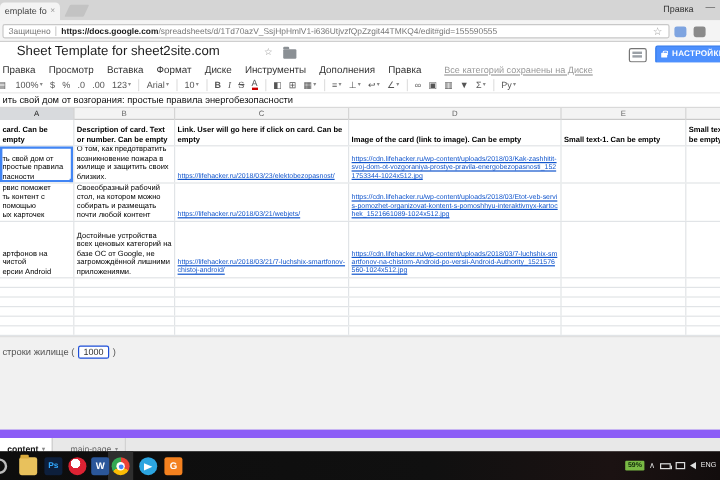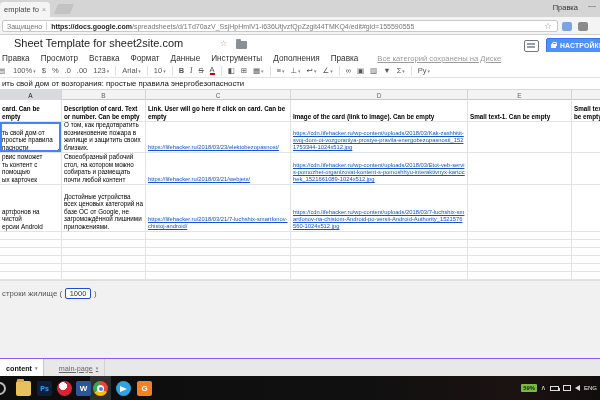--- a/index.html
+++ b/index.html
@@ -74,21 +74,21 @@
   .cell.sel{box-shadow:inset 0 0 0 2px #4285f4;}
   .cell.sel:after{content:"";position:absolute;right:0;bottom:0;width:3px;height:3px;background:#4285f4;}
 
   
   .graybottom{position:absolute;left:0;top:280px;width:600px;height:78px;background:#f1f1f1;border-top:1px solid #e0e0e0;}
   .addrows{position:absolute;left:2px;top:7px;display:flex;align-items:center;gap:3px;font-size:7.8px;color:#555;}
   .rowsinput{width:26px;height:11px;background:#fff;border:1px solid #1d4ed8;border-radius:2px;font-size:7.5px;color:#333;
              display:flex;align-items:center;justify-content:center;}
 
   
-  .sheettabs{position:absolute;left:0;top:358px;width:600px;height:18px;background:#e8e8e8;border-top:1px solid #8b5cf6;}
+  .sheettabs{position:absolute;left:0;top:358px;width:600px;height:18px;background:#e8e8e8;border-top:7px solid #8b5cf6;}
   .stab{position:absolute;top:0;height:18px;display:flex;align-items:center;justify-content:center;gap:3px;padding:0 6px;font-size:7.2px;color:#666;border-right:1px solid #d2d2d2;}
   .stab .dd{font-size:5px;color:#888;}
   .stab.active{background:#fff;color:#111;font-weight:bold;border-right:1px solid #c6c6c6;}
 
   
   .taskbar{position:absolute;left:0;top:376px;width:600px;height:24px;
            background:linear-gradient(90deg,#0d0d0d 0%,#101010 60%,#1b1212 85%,#120d0d 100%);}
   .tapp{position:absolute;top:5px;width:15px;height:15px;border-radius:2px;}
   .apphl{position:absolute;left:90px;top:0;width:21px;height:24px;background:#2e2e2e;}
   .app-partial{left:-7px;top:6px;width:13px;height:13px;border:2px solid #bbb;border-radius:50%;background:transparent;}
@@ -147,21 +147,21 @@
       <span class="lock"></span>
       <span>НАСТРОЙКИ ДОСТУПА</span>
     </div>
   </div>
 
   <div class="menurow" id="menurow">
       <span class="menuitem">Правка</span>
       <span class="menuitem">Просмотр</span>
       <span class="menuitem">Вставка</span>
       <span class="menuitem">Формат</span>
-      <span class="menuitem">Данные</span>
+      <span class="menuitem">Диске</span>
       <span class="menuitem">Инструменты</span>
       <span class="menuitem">Дополнения</span>
       <span class="menuitem">Правка</span>
       <span class="savedlink">Все категорий сохранены на Диске</span>
     </div>
 
   <div class="toolbar" id="toolbarrow">
       <span class="titem partial">
         <span>▤</span>
       </span>

